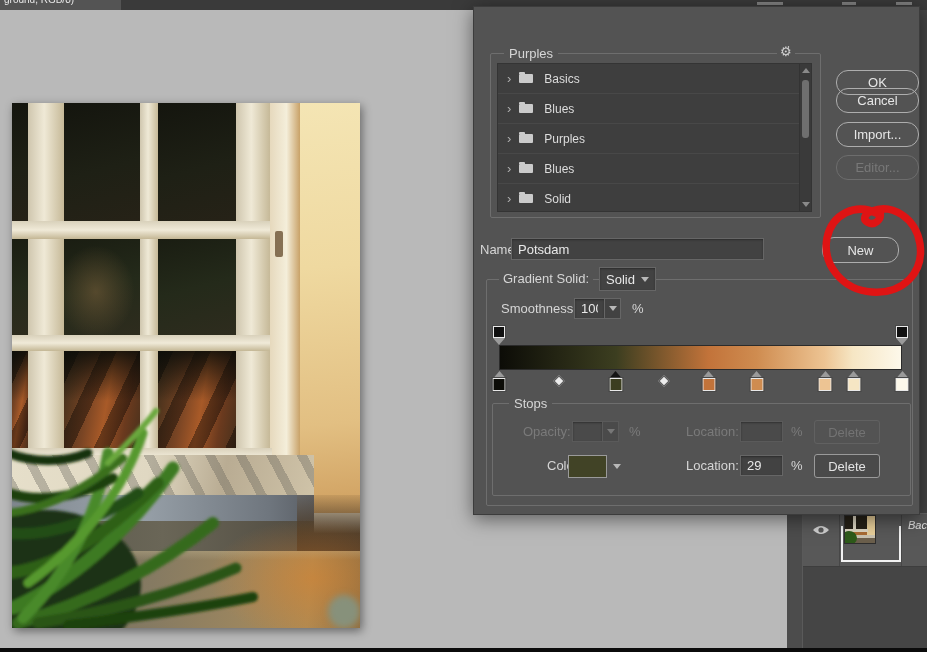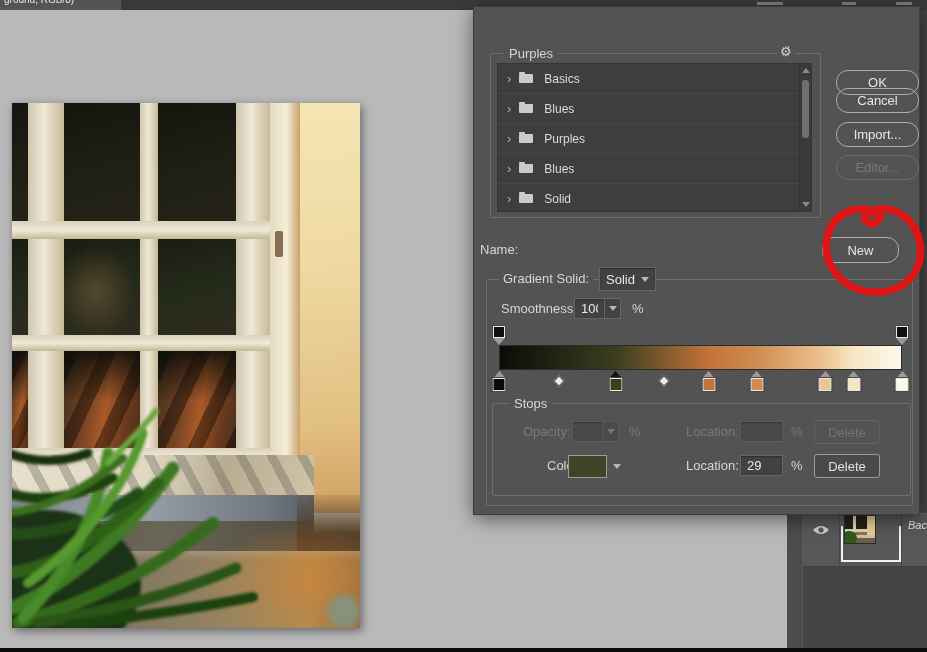--- a/index.html
+++ b/index.html
@@ -247,20 +247,21 @@
       <div class="sb-dn"></div>
     </div>
   </div>
 
   <div class="pill-btn" style="top:63px">OK</div>
   <div class="pill-btn" style="top:81px">Cancel</div>
   <div class="pill-btn" style="top:115px">Import...</div>
   <div class="pill-btn disabled" style="top:148px">Editor...</div>
 
   <span class="lbl" style="left:6px;top:235px">Name:</span>
+  <input class="field" style="left: 37px; top: 231px; width: 253px; height: 22px;" value="Potsdam">
   <div class="pill-btn" style="left:348px;top:230px;width:75px;height:24px">New</div>
 
   <div class="fieldset grad-box"></div>
   <span class="lbl" style="left:25px;top:264px;background:#535353;padding:0 4px">Gradient Solid:</span>
   <div class="field" style="left:125px;top:260px;width:57px;height:24px;display:flex;align-items:center;justify-content:space-between">
     <span>Solid</span>
     <span class="chev"></span>
   </div>
 
   <span class="lbl" style="left:27px;top:294px">Smoothness:</span>

